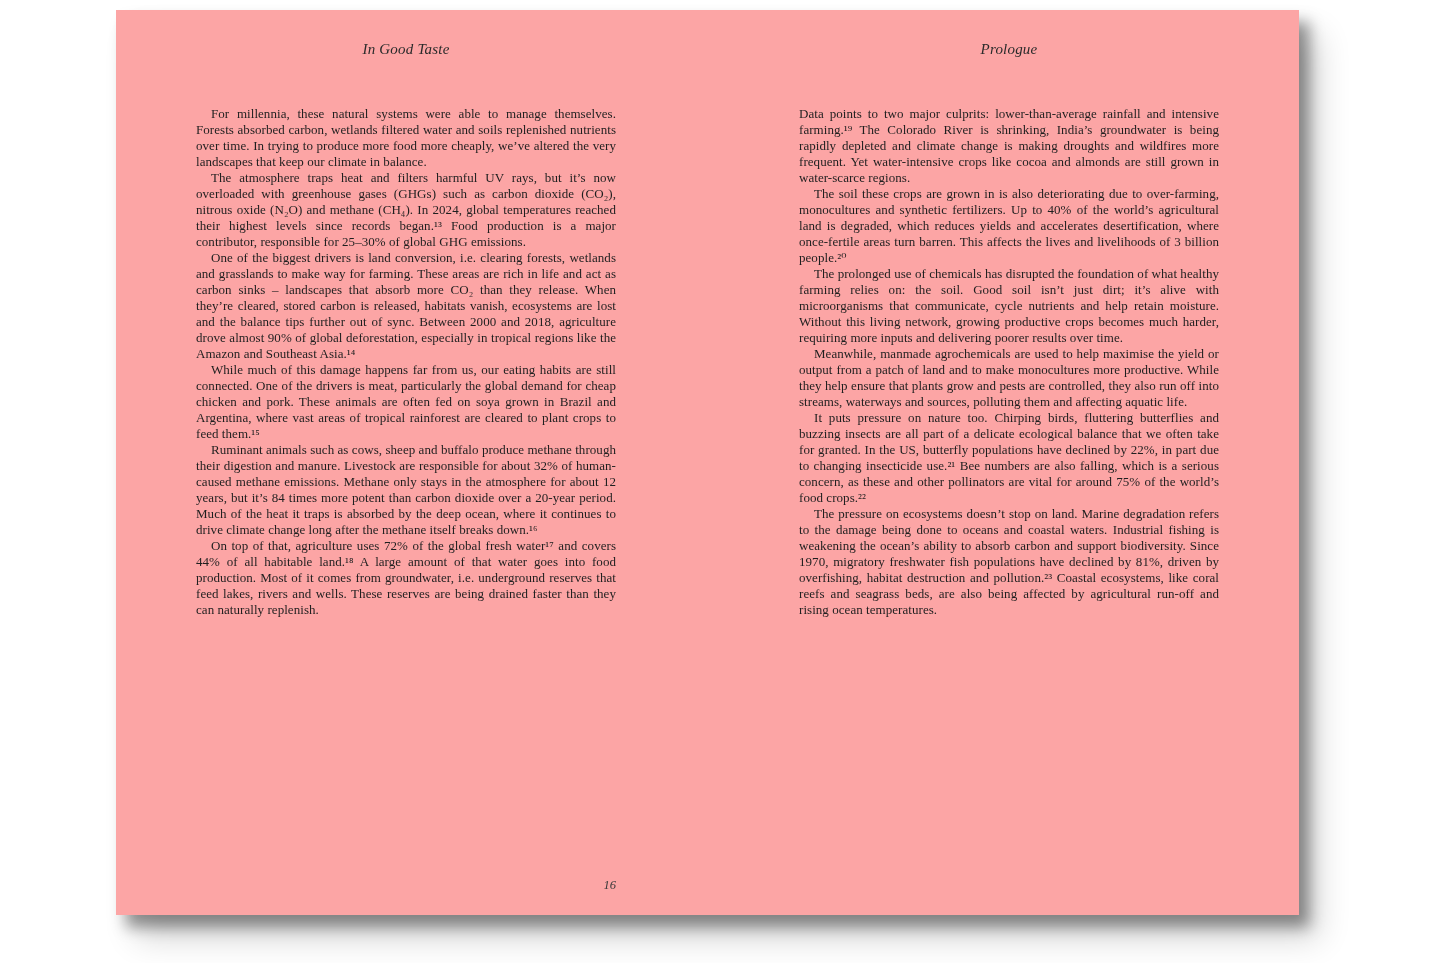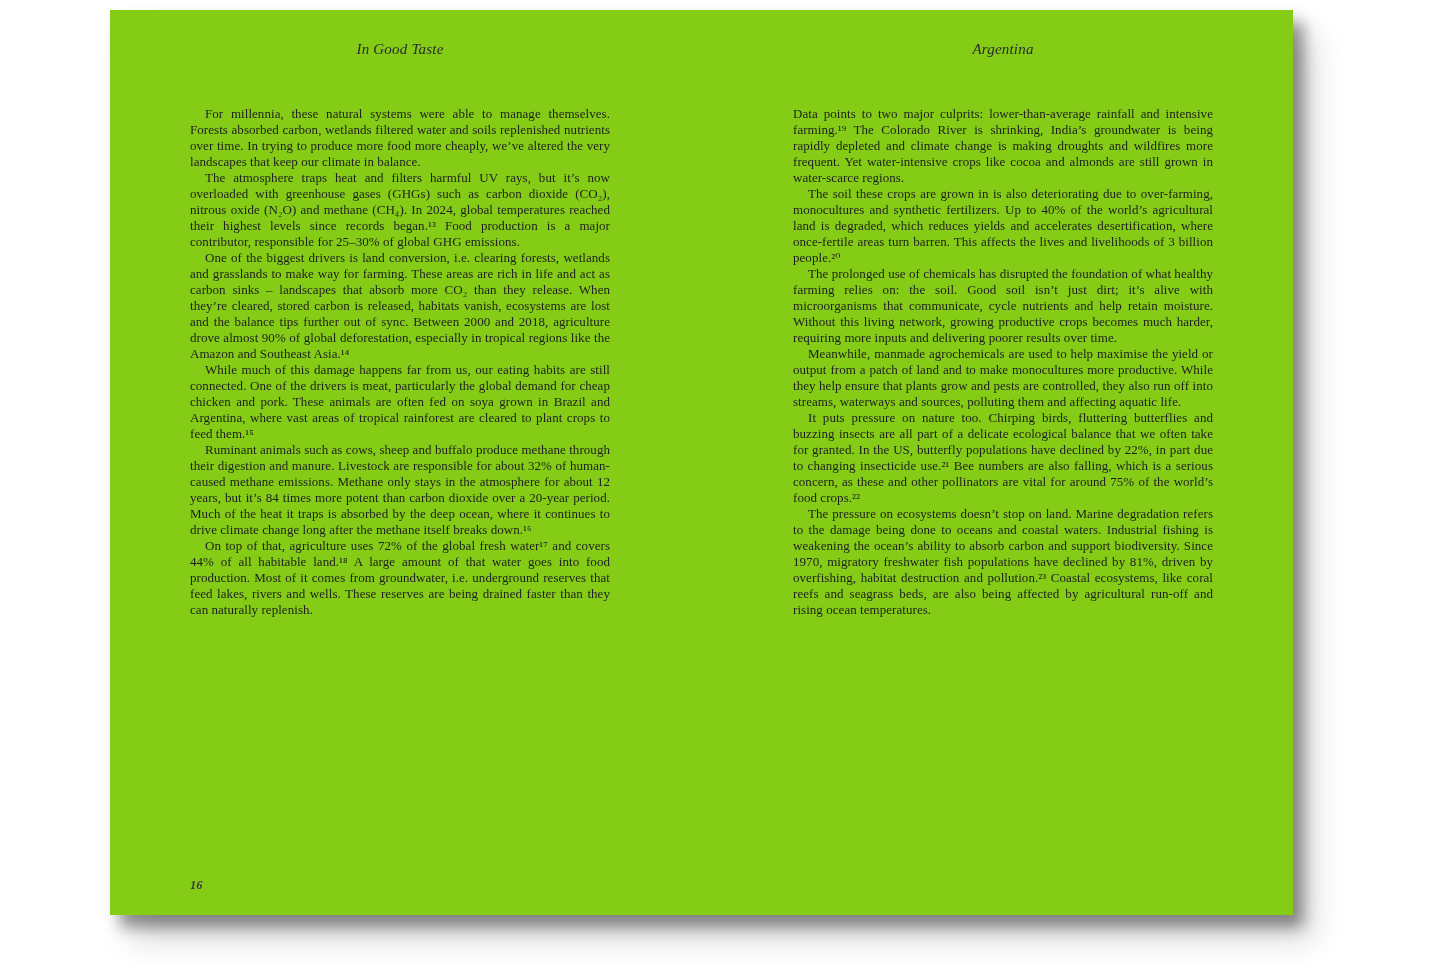--- a/index.html
+++ b/index.html
@@ -7,25 +7,25 @@
     padding: 0;
     width: 1445px;
     height: 963px;
     background: #ffffff;
     overflow: hidden;
     font-family: "Liberation Serif", "DejaVu Serif", serif;
   }
 
   .spread {
     position: absolute;
-    left: 110px;
+    left: 116px;
     top: 10px;
     width: 1183px;
     height: 905px;
-    background: #84cc16;
+    background: #fca5a5;
     display: flex;
     box-shadow: 10px 12px 14px rgba(0,0,0,0.40),
                 20px 24px 30px rgba(0,0,0,0.16);
   }
 
   .page {
     position: relative;
     box-sizing: border-box;
     height: 100%;
   }
@@ -52,25 +52,24 @@
     line-height: 16px;
     text-align: justify;
     color: #1f1f1f;
     letter-spacing: 0.05px;
   }
   .para.indent { text-indent: 15px; }
 
   .folio {
     position: absolute;
     bottom: 22px;
-    text-align: left;
+    text-align: right;
     font-style: italic;
     font-size: 12.5px;
     color: #3a3a3a;
-    font-weight: bold;
   }
   .page.left  .folio { left: 80px; right: 91px; }
   .page.right .folio { left: 92px; right: 80px; }
 </style>
 </head>
 <body>
 
 <div class="spread">
 
   <section class="page left">
@@ -80,21 +79,21 @@
       <p class="para indent">The atmosphere traps heat and filters harmful UV rays, but it’s now overloaded with greenhouse gases (GHGs) such as carbon dioxide (CO₂), nitrous oxide (N₂O) and methane (CH₄). In 2024, global temperatures reached their highest levels since records began.¹³ Food production is a major contributor, responsible for 25–30% of global GHG emissions.</p>
       <p class="para indent">One of the biggest drivers is land conversion, i.e. clearing forests, wetlands and grasslands to make way for farming. These areas are rich in life and act as carbon sinks – landscapes that absorb more CO₂ than they release. When they’re cleared, stored carbon is released, habitats vanish, ecosystems are lost and the balance tips further out of sync. Between 2000 and 2018, agriculture drove almost 90% of global deforestation, especially in tropical regions like the Amazon and Southeast Asia.¹⁴</p>
       <p class="para indent">While much of this damage happens far from us, our eating habits are still connected. One of the drivers is meat, particularly the global demand for cheap chicken and pork. These animals are often fed on soya grown in Brazil and Argentina, where vast areas of tropical rainforest are cleared to plant crops to feed them.¹⁵</p>
       <p class="para indent">Ruminant animals such as cows, sheep and buffalo produce methane through their digestion and manure. Livestock are responsible for about 32% of human-caused methane emissions. Methane only stays in the atmosphere for about 12 years, but it’s 84 times more potent than carbon dioxide over a 20-year period. Much of the heat it traps is absorbed by the deep ocean, where it continues to drive climate change long after the methane itself breaks down.¹⁶</p>
       <p class="para indent">On top of that, agriculture uses 72% of the global fresh water¹⁷ and covers 44% of all habitable land.¹⁸ A large amount of that water goes into food production. Most of it comes from groundwater, i.e. underground reserves that feed lakes, rivers and wells. These reserves are being drained faster than they can naturally replenish.</p>
     </div>
     <div class="folio">16</div>
   </section>
 
   <section class="page right">
-    <div class="running-header">Argentina</div>
+    <div class="running-header">Prologue</div>
     <div class="page-body">
       <p class="para">Data points to two major culprits: lower-than-average rainfall and intensive farming.¹⁹ The Colorado River is shrinking, India’s groundwater is being rapidly depleted and climate change is making droughts and wildfires more frequent. Yet water-intensive crops like cocoa and almonds are still grown in water-scarce regions.</p>
       <p class="para indent">The soil these crops are grown in is also deteriorating due to over-farming, monocultures and synthetic fertilizers. Up to 40% of the world’s agricultural land is degraded, which reduces yields and accelerates desertification, where once-fertile areas turn barren. This affects the lives and livelihoods of 3 billion people.²⁰</p>
       <p class="para indent">The prolonged use of chemicals has disrupted the foundation of what healthy farming relies on: the soil. Good soil isn’t just dirt; it’s alive with microorganisms that communicate, cycle nutrients and help retain moisture. Without this living network, growing productive crops becomes much harder, requiring more inputs and delivering poorer results over time.</p>
       <p class="para indent">Meanwhile, manmade agrochemicals are used to help maximise the yield or output from a patch of land and to make monocultures more productive. While they help ensure that plants grow and pests are controlled, they also run off into streams, waterways and sources, polluting them and affecting aquatic life.</p>
       <p class="para indent">It puts pressure on nature too. Chirping birds, fluttering butterflies and buzzing insects are all part of a delicate ecological balance that we often take for granted. In the US, butterfly populations have declined by 22%, in part due to changing insecticide use.²¹ Bee numbers are also falling, which is a serious concern, as these and other pollinators are vital for around 75% of the world’s food crops.²²</p>
       <p class="para indent">The pressure on ecosystems doesn’t stop on land. Marine degradation refers to the damage being done to oceans and coastal waters. Industrial fishing is weakening the ocean’s ability to absorb carbon and support biodiversity. Since 1970, migratory freshwater fish populations have declined by 81%, driven by overfishing, habitat destruction and pollution.²³ Coastal ecosystems, like coral reefs and seagrass beds, are also being affected by agricultural run-off and rising ocean temperatures.</p>
     </div>
   </section>
 

